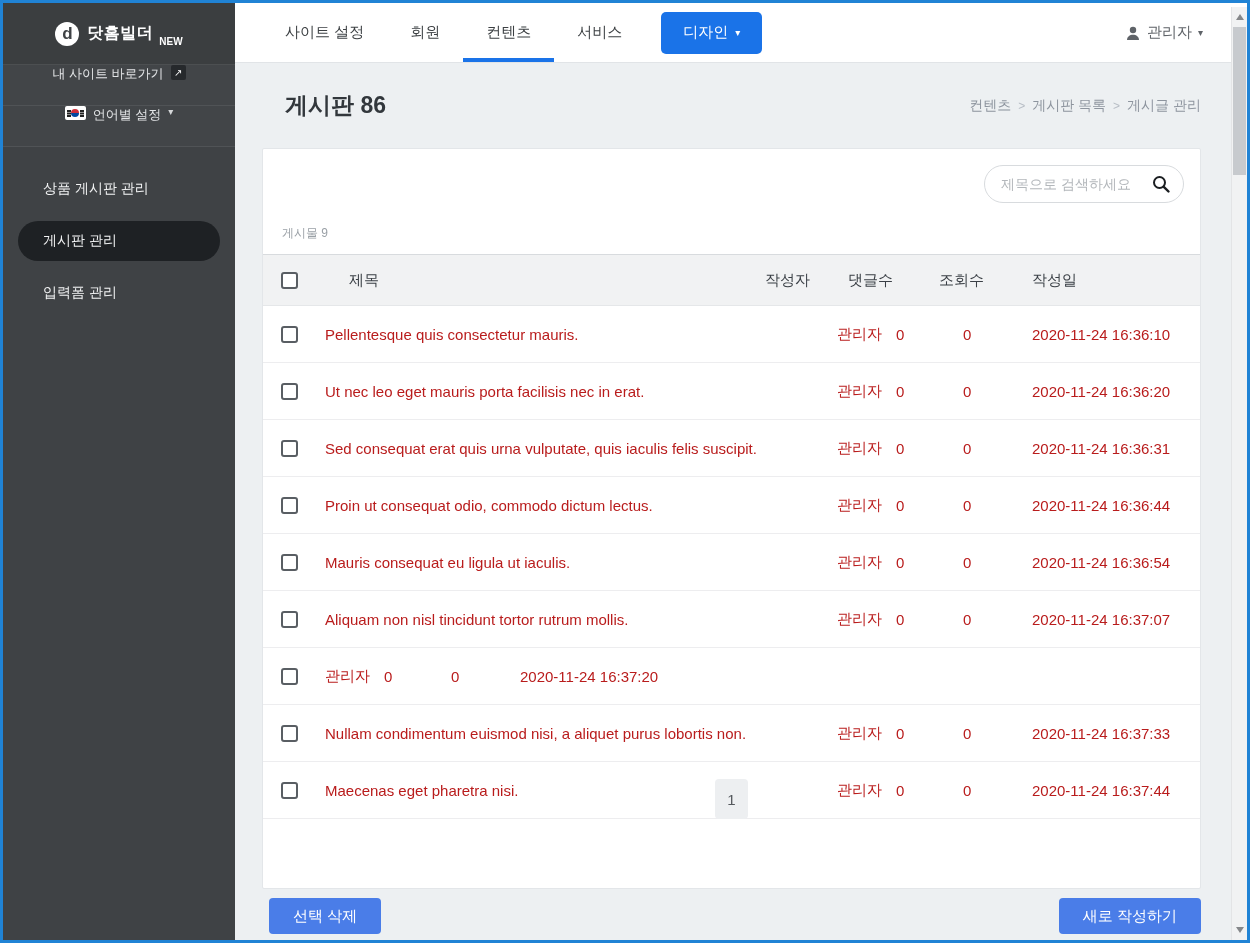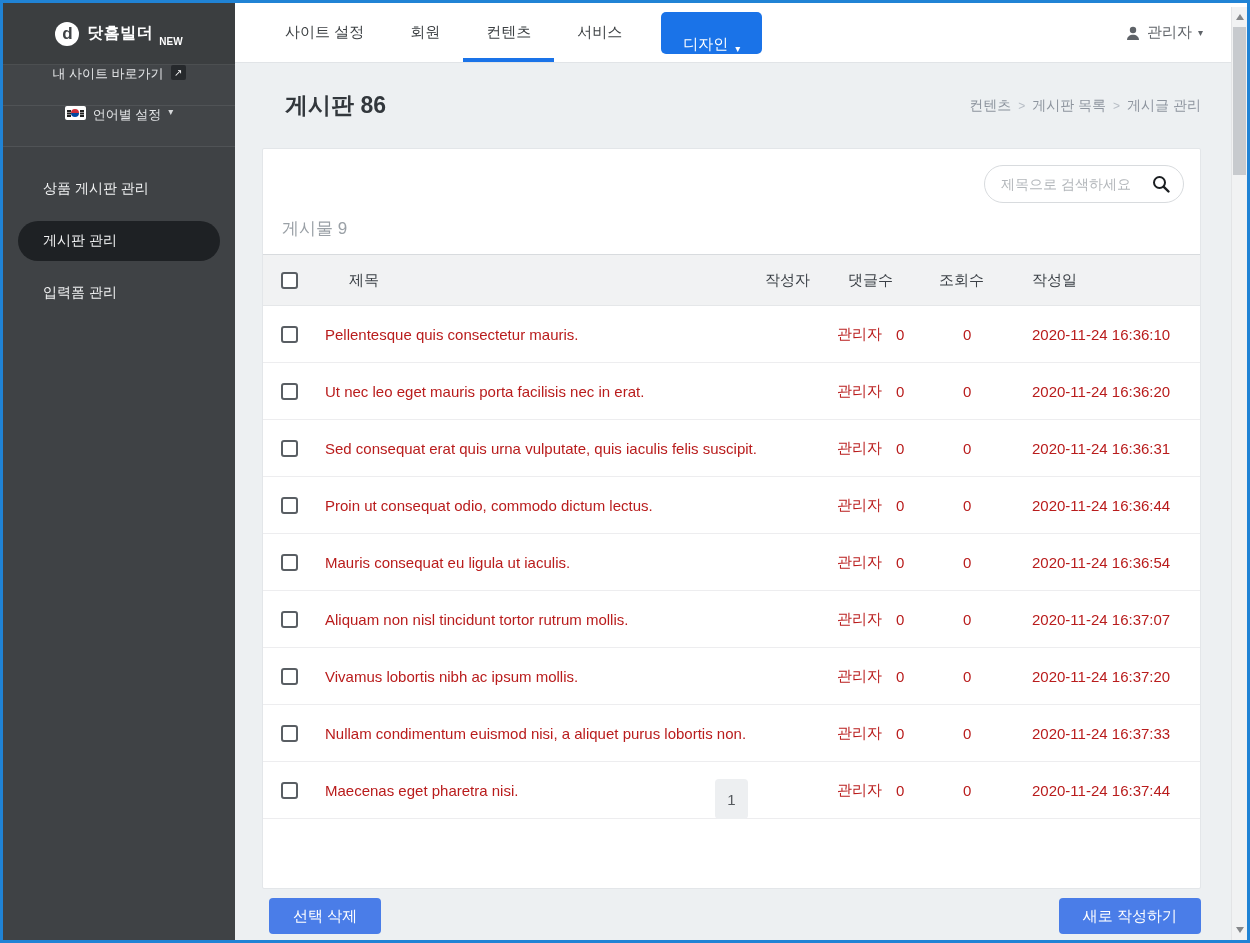--- a/index.html
+++ b/index.html
@@ -21,39 +21,39 @@
   .flag .bar2 { right:2px; top:4px; box-shadow:0 2.5px 0 #222, 0 5px 0 #222; }
   .caret { font-size:10px; color:#d6d8da; }
   .side-menu { margin-top:22px; }
   .menu-item { height:40px; margin:0 0 12px 0; display:flex; align-items:center; padding-left:40px; color:#f2f3f4; font-size:14px; cursor:pointer; }
   .menu-item.active { margin:0 15px 12px 15px; padding-left:25px; border-radius:21px; background:var(--sidebar-active); }
 
   
   .topbar { position:absolute; left:232px; right:0; top:0; height:60px; background:#fff; border-bottom:1px solid #e1e4e7; display:flex; align-items:center; padding-left:27px; z-index:2; }
   .nav-tab { position:relative; height:100%; display:flex; align-items:center; padding:0 23px; font-size:15px; color:#3c4043; cursor:pointer; white-space:nowrap; }
   .nav-tab.active::after { content:""; position:absolute; left:0; right:0; bottom:0; height:4px; background:var(--accent); }
-  .design-btn { margin-left:16px; height:42px; padding:0 22px; background:var(--accent); color:#fff; font-size:15px; border:none; border-radius:5px; cursor:pointer; display:flex; align-items:flex-end; gap:7px; font-family:inherit; }
+  .design-btn { margin-left:16px; height:42px; padding:0 22px; background:var(--accent); color:#fff; font-size:15px; border:none; border-radius:5px; cursor:pointer; display:flex; align-items:center; gap:7px; font-family:inherit; }
   .design-btn .caret { color:#fff; }
   .user-menu { margin-left:auto; margin-right:44px; display:flex; align-items:center; gap:6px; color:#5f6368; font-size:15px; cursor:pointer; }
   .user-menu .caret { color:#5f6368; }
 
   
   .main { position:absolute; left:232px; top:60px; right:16px; bottom:0; background:var(--main-bg); padding:0 30px 0 27px; overflow:hidden; }
   .page-head { height:85px; display:flex; align-items:center; justify-content:space-between; padding-left:23px; }
   .page-title { font-size:23px; font-weight:bold; color:#32373c; }
   .breadcrumb { font-size:14px; color:#8d949e; display:flex; align-items:center; gap:7px; }
   .breadcrumb .sep { color:#b7bdc5; font-size:12px; }
   .breadcrumb .crumb { cursor:pointer; }
 
   .card { position:relative; background:#fff; border:1px solid #e3e6e9; border-radius:2px; height:741px; }
   .search-wrap { position:absolute; top:16px; right:16px; width:200px; height:38px; }
   .search-input { width:100%; height:100%; border:1px solid #d8dbde; border-radius:19px; padding:0 40px 0 16px; font-size:14px; color:#000000; outline:none; font-family:inherit; background:#fff; }
   .search-input::placeholder { color:#b3b7bb; }
   .search-icon { position:absolute; right:13px; top:9px; width:20px; height:20px; cursor:pointer; }
-  .count-label { position:absolute; top:68px; left:19px; font-size:17px; color:#9aa0a6; }
+  .count-label { position:absolute; top:76px; left:19px; font-size:12px; color:#9aa0a6; }
 
   .table { position:absolute; top:105px; left:0; right:0; }
   .trow, .thead { display:flex; align-items:center; padding-left:18px; }
   .thead { height:52px; background:#f1f2f3; border-top:1px solid #d8dbde; border-bottom:1px solid #e5e7e9; font-size:15px; color:#3b4046;gap:24px; }
   .trow { height:57px; border-bottom:1px solid #ededef; font-size:15px; color:#b91c1c; background:#fff; }
   .c-check { width:44px; display:flex; align-items:center; }
   .checkbox { width:17px; height:17px; border:2px solid #595e63; border-radius:3px; background:#fff; cursor:pointer; display:inline-block; }
   .c-title { flex:1; padding-right:10px; white-space:nowrap; overflow:hidden; text-overflow:ellipsis; cursor:pointer; }
   .c-author { width:59px; }
   .c-comments { width:67px; }
@@ -222,21 +222,20 @@
     <div class="c-author">관리자</div>
     <div class="c-comments">0</div>
     <div class="c-views">0</div>
     <div class="c-date">2020-11-24 16:37:07</div>
   </div>
 
   <div class="trow">
     <div class="c-check">
                 <span class="checkbox"></span>
               </div>
-    <div class="c-title">Vivamus lobortis nibh ac ipsum mollis.</div>
     <div class="c-author">관리자</div>
     <div class="c-comments">0</div>
     <div class="c-views">0</div>
     <div class="c-date">2020-11-24 16:37:20</div>
   </div>
 
   <div class="trow">
     <div class="c-check">
                 <span class="checkbox"></span>
               </div>

